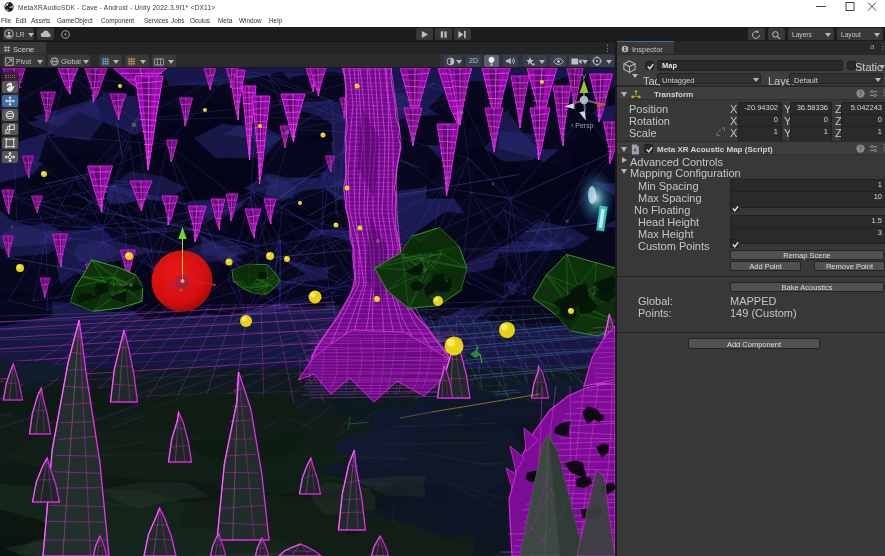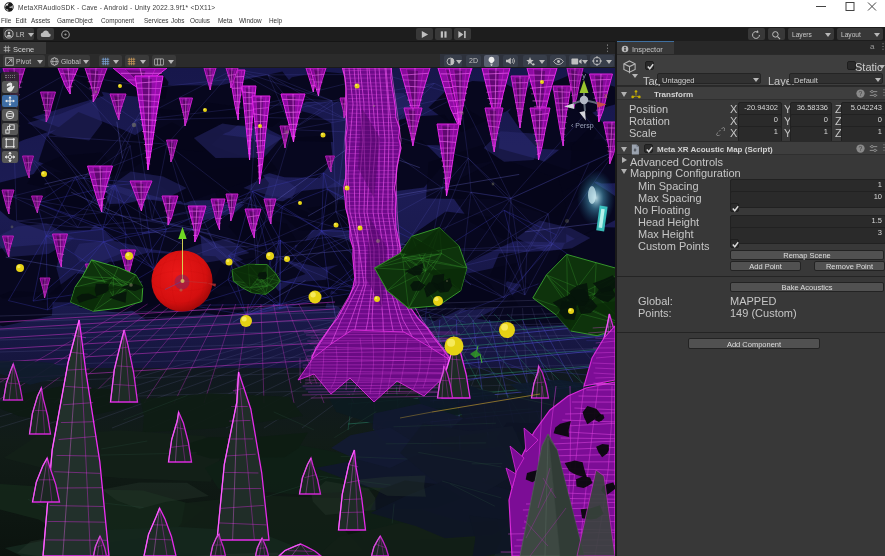--- a/index.html
+++ b/index.html
@@ -2053,20 +2053,21 @@
       <svg class="abs" style="left:5px;top:5px" width="15" height="15" viewBox="0 0 16 16">
           <path d="M8 1l6 3v6l-6 3-6-3V4z" fill="none" stroke="#b8b8b8" stroke-width="1.1"></path>
           <path d="M2.2 4.2L8 7l5.8-2.8M8 7v7" stroke="#b8b8b8" stroke-width="1.1" fill="none"></path>
         </svg>
       <div class="dda" style="left:15px;top:19px"></div>
       <div class="chk" style="left:28px;top:6px">
           <svg width="9" height="9" viewBox="0 0 10 10">
             <path d="M2 5l2.2 2.5L8 2.5" stroke="#d8d8d8" stroke-width="1.6" fill="none"></path>
           </svg>
         </div>
+      <div class="ifield" style="left:40px;top:5px;width:186px;height:11px;text-align:left;padding-left:4px;font-weight:bold;color:#e4e4e4;line-height:10px">Map</div>
       <div class="chk" style="left:230px;top:6px"></div>
       <span class="ilabel" style="left:238px;top:6px;color:#cdcdcd">Static</span>
       <div class="dda" style="left:262px;top:10px"></div>
       <span class="ilabel" style="left:26px;top:20px">Tag</span>
       <div class="dd" style="left:40px;top:18px;width:104px">
           <span class="abs" style="left:4px;top:1.5px">Untagged</span>
           <div class="dda" style="left:95px;top:4px"></div>
         </div>
       <span class="ilabel" style="left:151px;top:20px">Layer</span>
       <div class="dd" style="left:172px;top:18px;width:94px">

